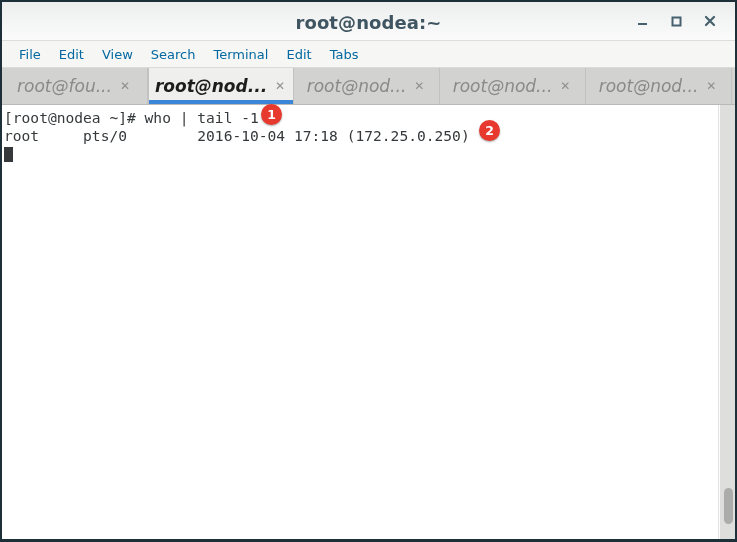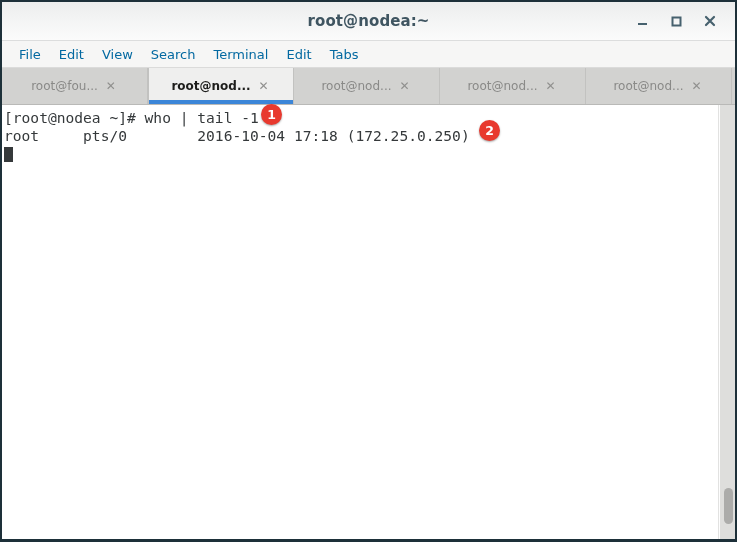--- a/index.html
+++ b/index.html
@@ -33,21 +33,21 @@
     position: relative;
     height: 38px;
     background: linear-gradient(to bottom, #eceded 0%, #f3f4f4 45%, #fbfbfb 100%);
     border-bottom: 1px solid #dcdddd;
   }
   .title-text {
     position: absolute;
     left: 0; right: 0;
     top: 10px;
     text-align: center;
-    font-size: 15px;
+    font-size: 18px;
     font-weight: bold;
     color: #3f5561;
     font-family: "DejaVu Sans", sans-serif;
     letter-spacing: 0.1px;
   }
   .win-buttons {
     position: absolute;
     right: 8px;
     top: 0;
     height: 38px;
@@ -104,25 +104,26 @@
   }
   .tab.first {
     background: #d2d2d0;
   }
   .tab.active {
     background: #efefee;
     border-right: 1px solid #c2c2c0;
     border-left: 1px solid #c2c2c0;
   }
   .tab-label {
-    font-size: 12px;
+    font-size: 17px;
     color: #8a8a88;
     font-family: "DejaVu Sans", sans-serif;
     white-space: nowrap;
     margin-right: 6px;
+    font-style: italic;
   }
   .tab.active .tab-label {
     color: #1d1d1b;
     font-weight: bold;
   }
   .tab-close {
     font-size: 12px;
     color: #8f8f8d;
     line-height: 1;
     width: 14px;

